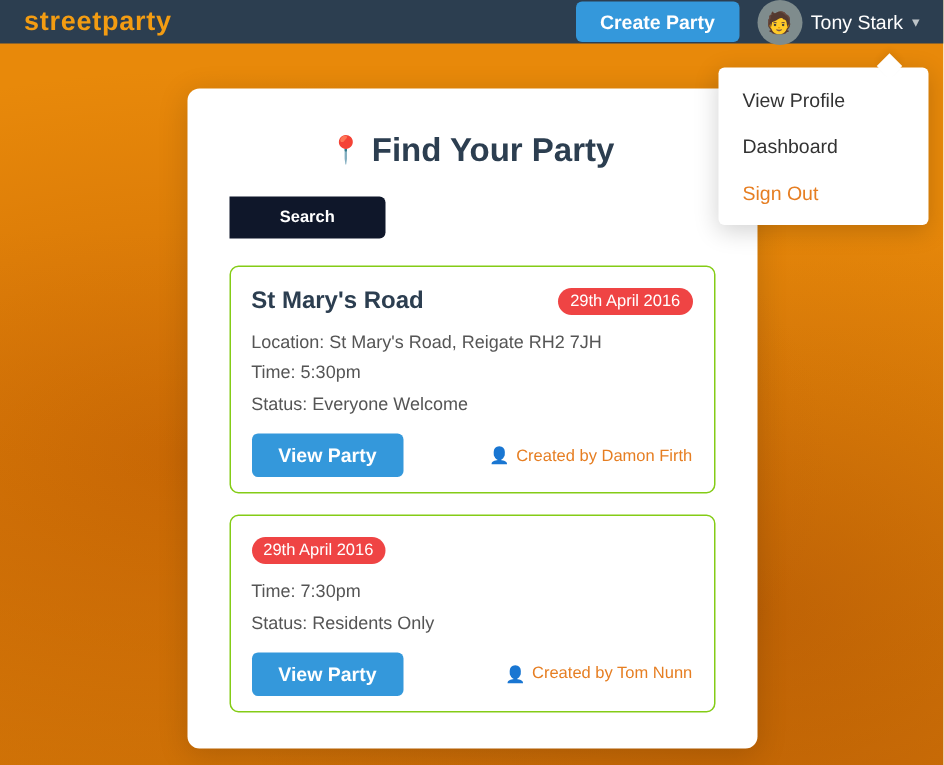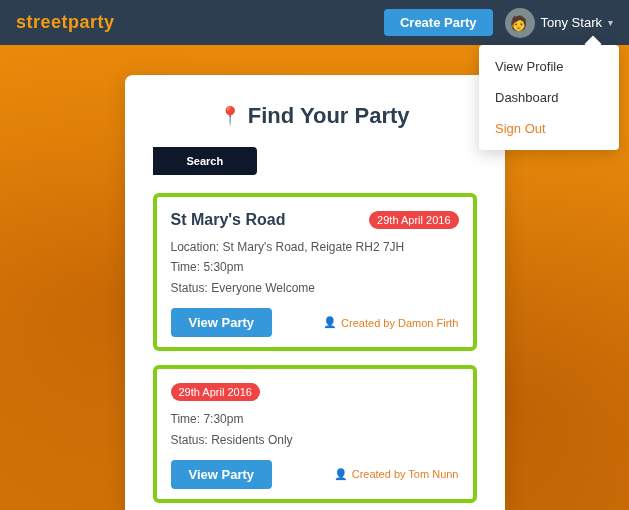--- a/index.html
+++ b/index.html
@@ -35,21 +35,21 @@
       height: 70%;
       background: 
         linear-gradient(to bottom, transparent 0%, rgba(160,70,0,0.3) 100%);
     }
 
     
     .navbar {
       position: relative;
       z-index: 10;
       background: #2c3e50;
-      height: 45px;
+      height: 29px;
       display: flex;
       align-items: center;
       justify-content: space-between;
       padding: 0 16px;
     }
     .navbar-brand {
       color: white;
       font-size: 18px;
       font-weight: 600;
       letter-spacing: 0.5px;
@@ -187,21 +187,21 @@
       border: none;
       padding: 8px 34px;
       font-size: 11px;
       font-weight: 600;
       border-radius: 0 4px 4px 0;
       cursor: pointer;
     }
 
     
     .party-card {
-      border: 4px solid #84cc16;
+      border: 1px solid #84cc16;
       border-radius: 6px;
       padding: 14px 14px 10px;
       margin-bottom: 14px;
     }
     .party-card:last-child {
       margin-bottom: 0;
     }
     .party-header {
       display: flex;
       justify-content: space-between;

